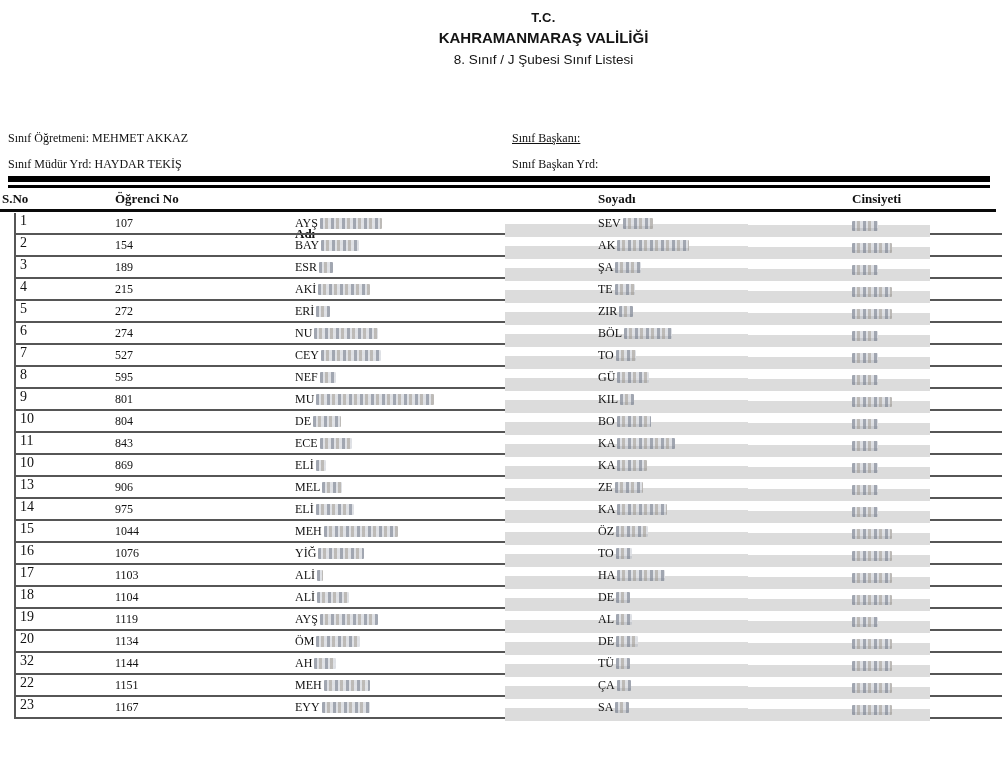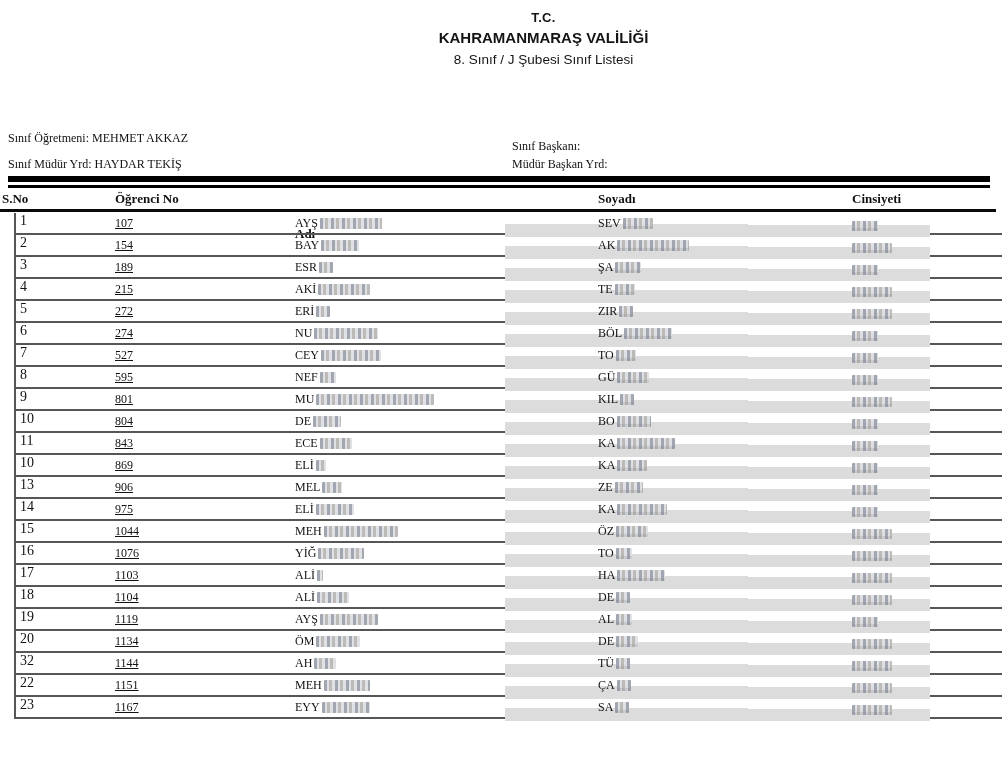--- a/index.html
+++ b/index.html
@@ -12,21 +12,21 @@
   .h-line1{font-size:13px;font-weight:bold;margin:2px 0 4px 0;letter-spacing:.3px;}
   .h-line2{font-size:15px;font-weight:bold;margin:0 0 6px 0;}
   .h-line3{font-size:15px;font-weight:bold;margin:0 0 7px 0;}
   .h-line4{font-size:13.5px;font-weight:normal;margin:0;}
 
   
   .info{position:absolute;top:131px;left:8px;width:990px;height:44px;font-size:12px;}
   .info-line{position:absolute;white-space:nowrap;}
   .info-l1{top:0;left:0;}
   .info-l2{top:26px;left:0;}
-  .info-r1{top:8px;left:504px;}
+  .info-r1{top:0;left:504px;text-decoration:underline;}
   .info-r2{top:26px;left:504px;}
 
   
   .bar1{position:absolute;top:176px;left:8px;width:982px;height:6px;background:#000;}
   .bar2{position:absolute;top:185px;left:8px;width:982px;height:3px;background:#000;}
   .thead-rule{position:absolute;top:209px;left:0;width:996px;height:3px;background:#0a0a0a;}
 
   
   .thead{position:absolute;top:191px;left:0;width:1007px;height:18px;
          font-weight:bold;font-size:13px;font-family:Liberation Serif, serif;}
@@ -37,21 +37,21 @@
   .th-soy{left:598px;}
   .th-cin{left:852px;}
 
   
   .tbody{position:absolute;top:213px;left:0;width:1007px;}
   .row{position:relative;height:22px;margin-left:14px;width:988px;
        border-bottom:2px solid #565656;box-sizing:border-box;}
   .v-rule{position:absolute;left:0;top:0;width:2px;height:20px;background:#565656;z-index:1;}
   .c{position:absolute;top:3px;font-size:12px;white-space:nowrap;z-index:3;}
   .c-sno{left:6px;top:0;font-size:14px;}
-  .c-ogr{left:101px;text-decoration:underline;}
+  .c-ogr{left:101px;}
   .c-adi{left:281px;text-align:right;}
   .c-soy{left:584px;}
   .c-cin{left:838px;top:5px;}
 
   
   .band{position:absolute;background:#dcdcdc;z-index:1;}
   .band-a{left:491px;top:11px;width:243px;height:13px;}
   .band-b{left:604px;top:12px;width:312px;height:12px;}
   .px-blur{display:inline-block;height:11px;margin-left:2px;vertical-align:-2px;border-radius:1px;
     background:
@@ -69,21 +69,21 @@
   <div class="doc-header">
     <div class="h-line1">T.C.</div>
     <div class="h-line2">KAHRAMANMARAŞ VALİLİĞİ</div>
     <div class="h-line4">8. Sınıf / J Şubesi Sınıf Listesi</div>
   </div>
 
   <div class="info">
     <div class="info-line info-l1">Sınıf Öğretmeni: MEHMET AKKAZ</div>
     <div class="info-line info-l2">Sınıf Müdür Yrd: HAYDAR TEKİŞ</div>
     <div class="info-line info-r1">Sınıf Başkanı:</div>
-    <div class="info-line info-r2">Müdür Başkan Yrd:</div>
+    <div class="info-line info-r2">Sınıf Başkan Yrd:</div>
   </div>
 
   <div class="bar1"></div>
   <div class="bar2"></div>
 
   <div class="thead">
     <span class="th th-sno">S.No</span>
     <span class="th th-ogr">Öğrenci No</span>
     <span class="th th-adi">Adı</span>
     <span class="th th-soy">Soyadı</span>

